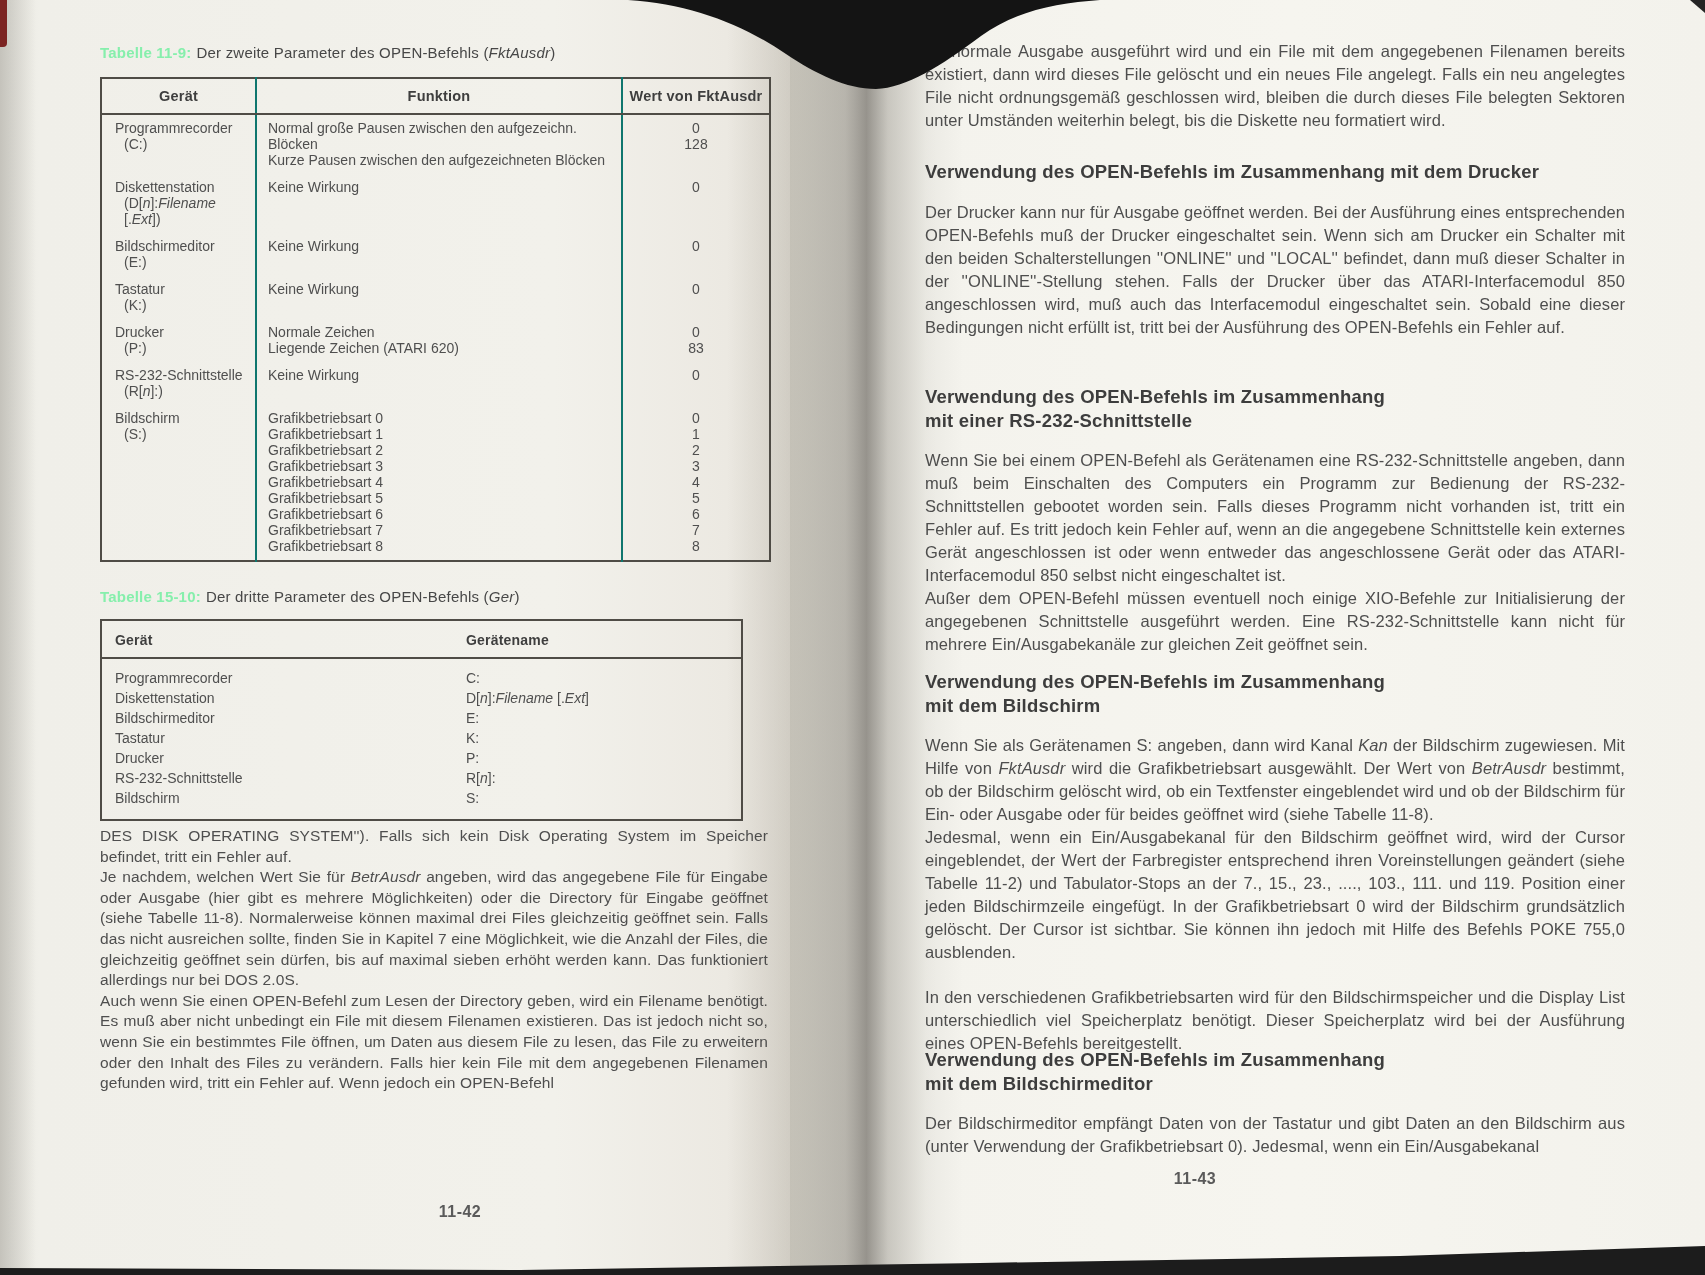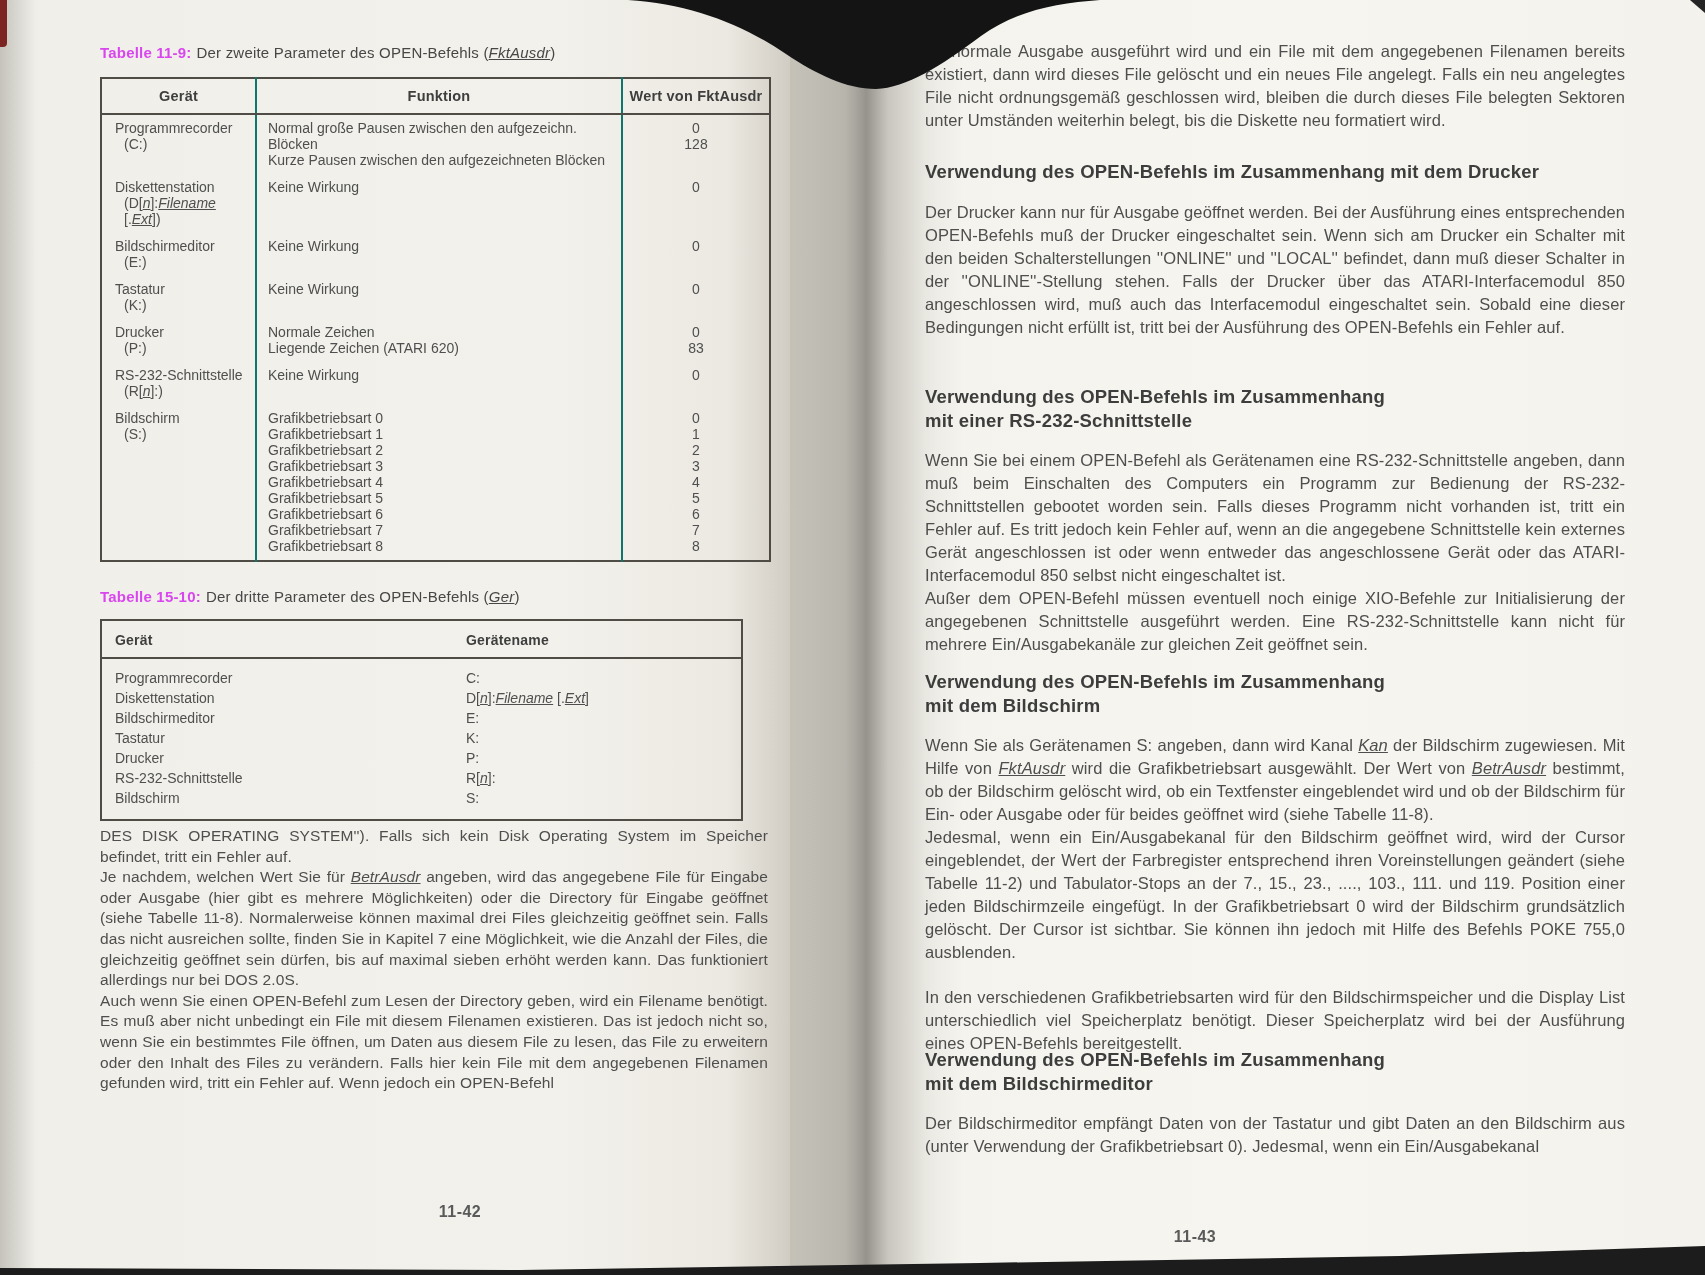--- a/index.html
+++ b/index.html
@@ -22,27 +22,27 @@
     background:linear-gradient(90deg,rgba(40,35,28,.18),rgba(40,35,28,0));}
   .gutter-shadow{
     position:absolute;top:0;bottom:0;left:726px;width:238px;pointer-events:none;
     background:linear-gradient(90deg,
       rgba(60,55,45,0) 0%,rgba(60,55,45,.08) 28%,rgba(55,50,40,.26) 50%,
       rgba(35,30,24,.42) 59%,rgba(55,50,40,.20) 68%,rgba(60,55,45,.05) 84%,rgba(60,55,45,0) 100%);
   }
   .artifacts{position:absolute;left:0;top:0;pointer-events:none;}
   .red-mark{position:absolute;left:0;top:0;width:7px;height:47px;background:#7c2422;
     border-bottom-right-radius:4px;}
-  i{font-style:italic;text-decoration:underline;}
+  i{font-style:italic;}
   
   .lp-block{position:absolute;left:100px;width:668px;}
   .lp-t1{top:44px;}
   .lp-t2{top:588px;}
   .caption{font-size:15px;color:#474747;letter-spacing:.2px;}
-  .cap-label{font-weight:bold;color:#d946ef;margin-right:5px;}
+  .cap-label{font-weight:bold;color:#86efac;margin-right:5px;}
   table{border-collapse:collapse;table-layout:fixed;width:643px;background:transparent;padding-left:44px;}
   .t1{margin-top:16px;border:2px solid #4f4c46;}
   .t1 th{border-bottom:2px solid #4f4c46;font-size:14.5px;color:#3e3e3e;
     padding:9px 4px;text-align:center;font-weight:bold;letter-spacing:.2px;}
   .t1 th + th , .t1 td + td{border-left:2px solid #0f766e;}
   .t1 td{vertical-align:top;font-size:14px;line-height:16px;color:#4f4f4f;
     padding:5px 8px 6px 8px;}
   .t1 .c-dev{width:145px;padding-left:13px;}
   .t1 .c-dev .ind{padding-left:9px;}
   .t1 .c-fun{width:356px;padding-left:11px;}
@@ -53,21 +53,21 @@
   .t2 td{font-size:14px;line-height:18px;color:#4f4f4f;padding:1px 8px 1px 13px;
     vertical-align:top;}
   .t2 tbody tr:first-child td{padding-top:10px;}
   .t2 tbody tr:last-child td{padding-bottom:12px;}
   .lp-paras{top:826px;}
   .para{font-size:15.5px;line-height:20.6px;color:#4e4e4e;text-align:justify;
     margin:0;letter-spacing:.1px;}
   .pagenum{position:absolute;font-size:16px;color:#5a5a5a;font-weight:bold;
     letter-spacing:.5px;}
   .lp-pagenum{left:126px;width:668px;top:1203px;text-align:center;}
-  .rp-pagenum{left:925px;width:540px;top:1228px;text-align:center;}
+  .rp-pagenum{left:925px;width:540px;top:1170px;text-align:center;}
   
   .rp-block{position:absolute;left:925px;width:700px;}
   .rp-intro{top:40px;}
   .rp-s1{top:160px;}
   .rp-s2{top:385px;}
   .rp-s3{top:670px;}
   .rp-s4{top:1048px;}
   .rp-para{font-size:16.5px;line-height:23px;color:#4e4e4e;text-align:justify;
     margin:0;letter-spacing:.1px;}
   .rp-heading{font-size:18.5px;line-height:23.5px;font-weight:bold;color:#3d3d3d;

